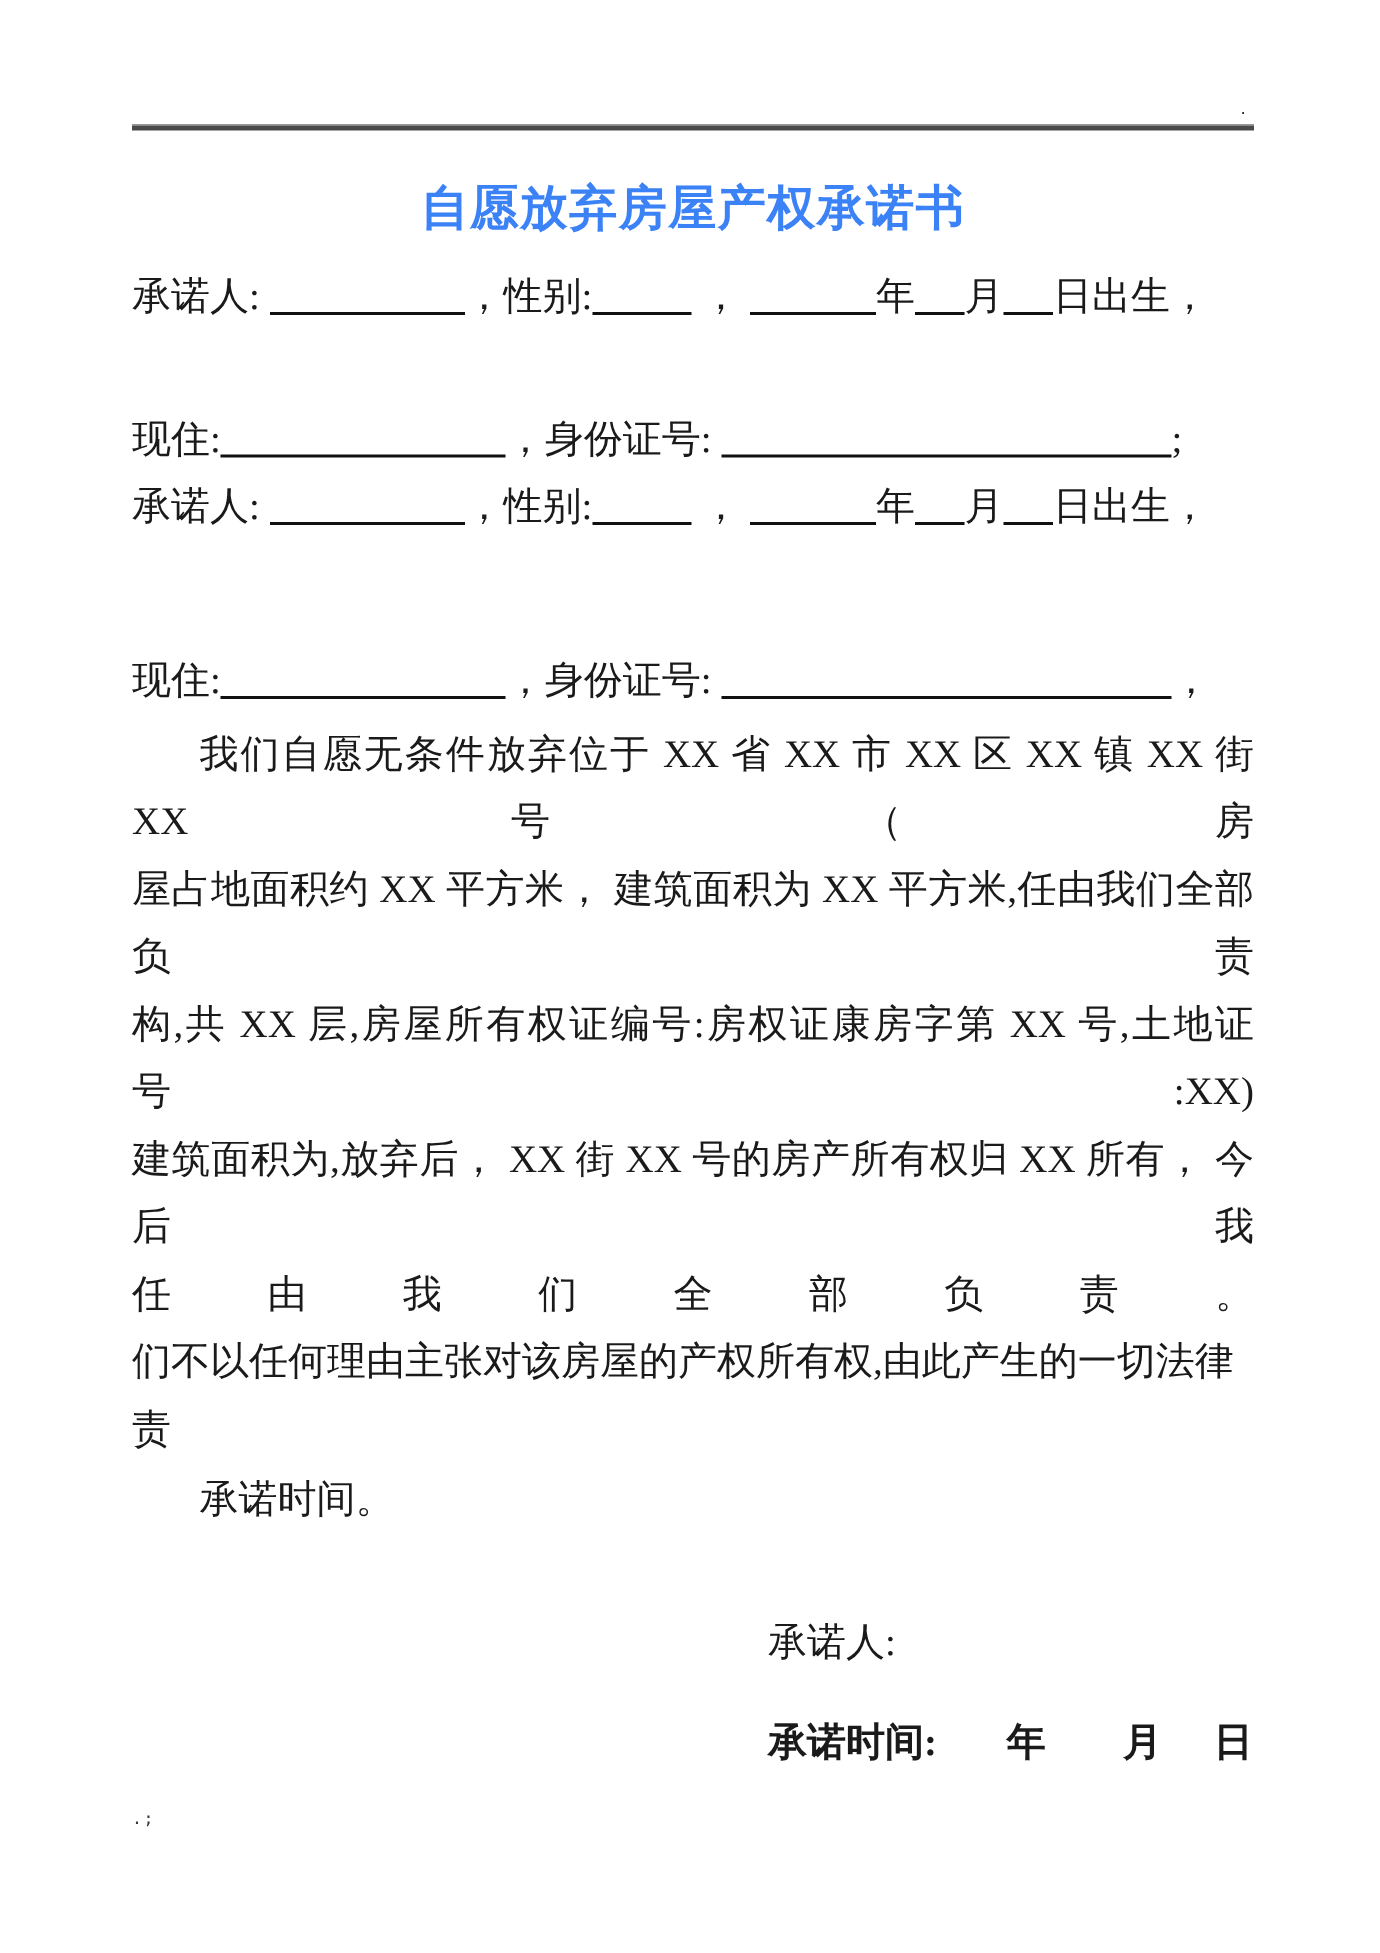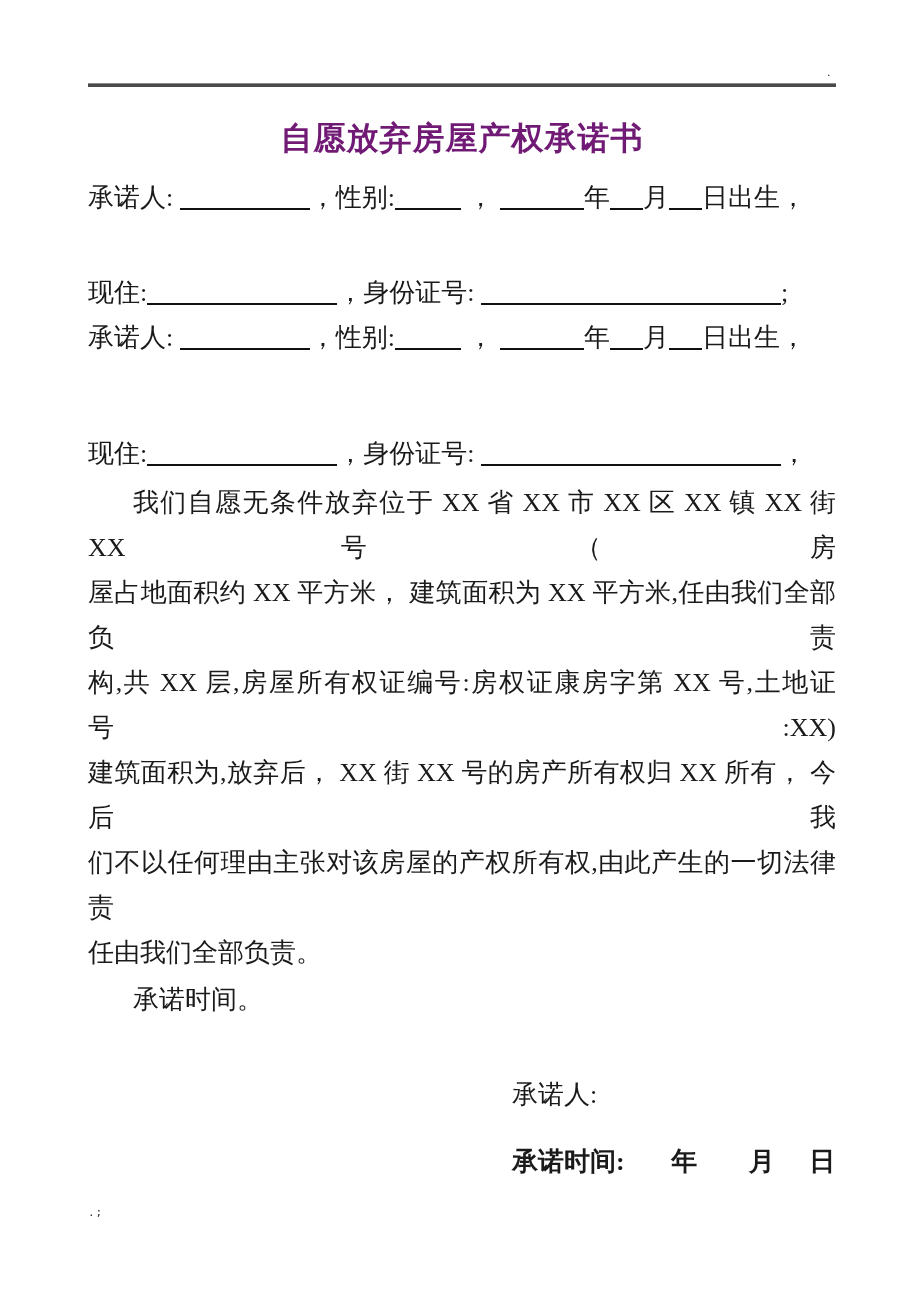--- a/index.html
+++ b/index.html
@@ -26,21 +26,21 @@
     font-family:"DejaVu Sans",sans-serif;
   }
   .doc-title{
     margin-top:30px;
     text-align:center;
     font-family:"Liberation Sans","DejaVu Sans",sans-serif;
     font-weight:700;
     font-size:32px;
     line-height:42px;
     letter-spacing:1px;
-    color:#701a75;
+    color:#3b82f6;
   }
   .form-line{
     line-height:45px;
     white-space:nowrap;
   }
   #form-lines .form-line:nth-child(1){margin-top:16px;}
   #form-lines .form-line:nth-child(2){margin-top:50px;}
   #form-lines .form-line:nth-child(3){margin-top:0;}
   #form-lines .form-line:nth-child(4){margin-top:71px;}
   .blank{
@@ -99,22 +99,22 @@
         <div class="form-line"><span>现住:</span><span class="blank" style="width: 190px;"></span><span>，身份证号: </span><span class="blank" style="width: 300px;"></span><span>;</span></div>
         <div class="form-line"><span>承诺人: </span><span class="blank" style="width: 130px;"></span><span>，性别:</span><span class="blank" style="width: 66px;"></span><span> ， </span><span class="blank" style="width: 84px;"></span><span>年</span><span class="blank" style="width: 33px;"></span><span>月</span><span class="blank" style="width: 33px;"></span><span>日出生，</span></div>
         <div class="form-line"><span>现住:</span><span class="blank" style="width: 190px;"></span><span>，身份证号: </span><span class="blank" style="width: 300px;"></span><span>，</span></div>
       </div>
 
     <div id="paragraph">
         <div class="para-line">我们自愿无条件放弃位于 XX 省 XX 市 XX 区 XX 镇 XX 街 XX 号（房</div>
         <div class="para-line">屋占地面积约 XX 平方米， 建筑面积为 XX 平方米,任由我们全部负责</div>
         <div class="para-line">构,共 XX 层,房屋所有权证编号:房权证康房字第 XX 号,土地证号:XX)</div>
         <div class="para-line">建筑面积为,放弃后， XX 街 XX 号的房产所有权归 XX 所有， 今后我</div>
+        <div class="para-line">任由我们全部负责。</div>
         <div class="para-line">们不以任何理由主张对该房屋的产权所有权,由此产生的一切法律责</div>
-        <div class="para-line">任由我们全部负责。</div>
       </div>
 
     <div class="closing-line">承诺时间。</div>
 
     <div class="signature-block">
       <div class="sig-line">
         <span>承诺人:</span>
       </div>
       <div class="sig-line date">
         <span>承诺时间:</span>

